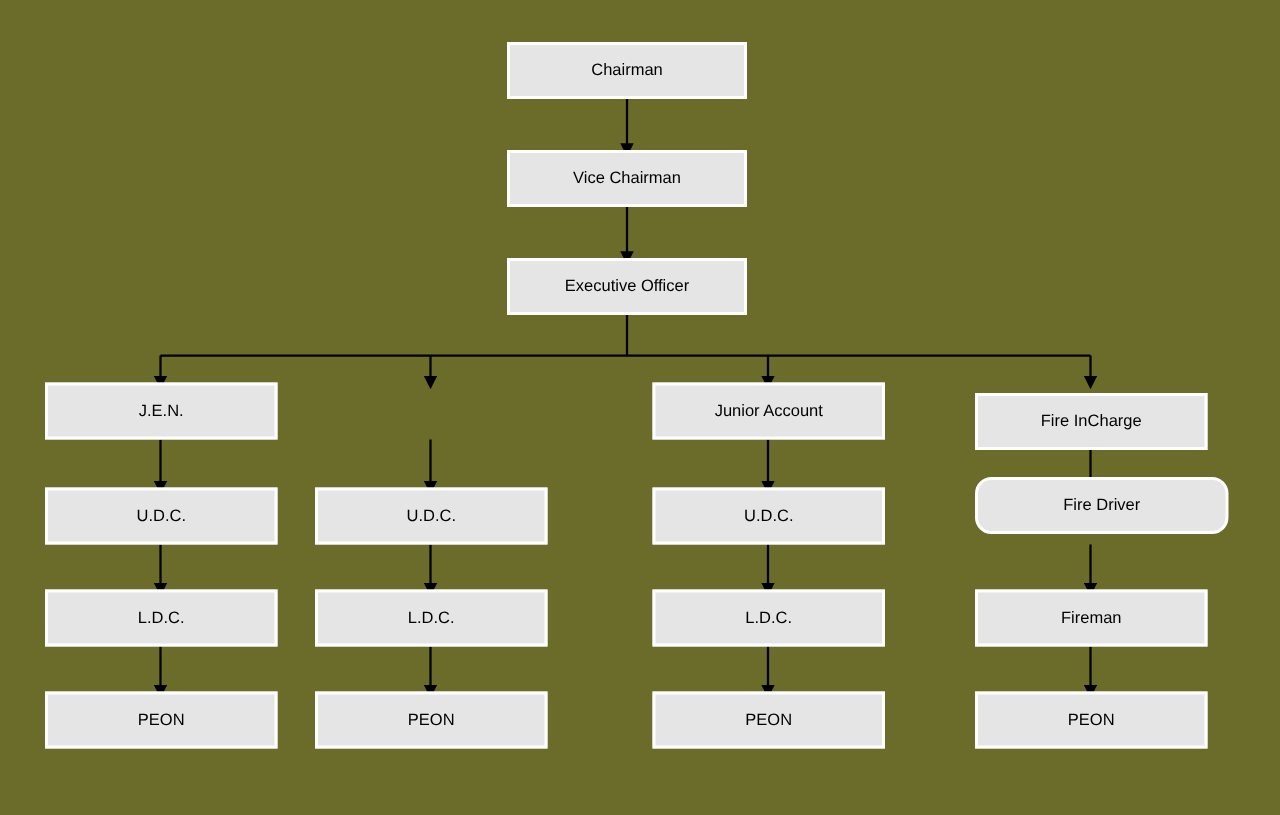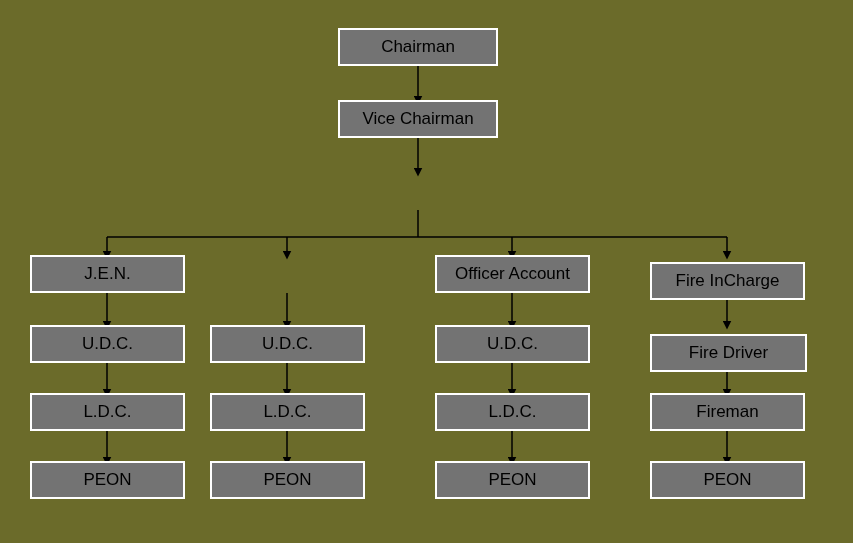--- a/index.html
+++ b/index.html
@@ -15,28 +15,28 @@
     }
 
     .chart-container {
       position: relative;
       width: 853px;
       height: 543px;
     }
 
     .node {
       position: absolute;
-      background-color: #737373;
+      background-color: #e5e5e5;
       border: 2px solid #ffffff;
       color: #000;
       text-align: center;
       display: flex;
       align-items: center;
       justify-content: center;
-      font-size: 17px;
+      font-size: 11px;
       font-weight: normal;
     }
 
     svg.lines {
       position: absolute;
       top: 0;
       left: 0;
       width: 853px;
       height: 543px;
       pointer-events: none;
@@ -91,25 +91,26 @@
 
     <line x1="727" y1="293" x2="727" y2="325" marker-end="url(#arrow)"></line>
     <line x1="727" y1="363" x2="727" y2="393" marker-end="url(#arrow)"></line>
     <line x1="727" y1="431" x2="727" y2="461" marker-end="url(#arrow)"></line>
   </svg>
 
   <div class="node" style="left:338px; top:28px; width:160px; height:38px;">Chairman</div>
 
   <div class="node" style="left:338px; top:100px; width:160px; height:38px;">Vice Chairman</div>
 
+  <div class="node" style="left:338px; top:172px; width:160px; height:38px;">Executive Officer</div>
 
   <div class="node" style="left:30px; top:255px; width:155px; height:38px;">J.E.N.</div>
 
 
-  <div class="node" style="left:435px; top:255px; width:155px; height:38px;">Officer Account</div>
+  <div class="node" style="left:435px; top:255px; width:155px; height:38px;">Junior Account</div>
 
   <div class="node" style="left:650px; top:262px; width:155px; height:38px;">Fire InCharge</div>
 
   <div class="node" style="left:30px; top:325px; width:155px; height:38px;">U.D.C.</div>
 
   <div class="node" style="left:30px; top:393px; width:155px; height:38px;">L.D.C.</div>
 
   <div class="node" style="left:30px; top:461px; width:155px; height:38px;">PEON</div>
 
   <div class="node" style="left:210px; top:325px; width:155px; height:38px;">U.D.C.</div>
@@ -117,18 +118,18 @@
   <div class="node" style="left:210px; top:393px; width:155px; height:38px;">L.D.C.</div>
 
   <div class="node" style="left:210px; top:461px; width:155px; height:38px;">PEON</div>
 
   <div class="node" style="left:435px; top:325px; width:155px; height:38px;">U.D.C.</div>
 
   <div class="node" style="left:435px; top:393px; width:155px; height:38px;">L.D.C.</div>
 
   <div class="node" style="left:435px; top:461px; width:155px; height:38px;">PEON</div>
 
-  <div class="node" style="left:650px; top:334px; width:157px; height:38px;">Fire Driver</div>
+  <div class="node" style="left:650px; top:318px; width:169px; height:38px;border-radius:11px;">Fire Driver</div>
 
   <div class="node" style="left:650px; top:393px; width:155px; height:38px;text-align:center;">Fireman</div>
 
   <div class="node" style="left:650px; top:461px; width:155px; height:38px;">PEON</div>
 </div>
 
 </body></html>

